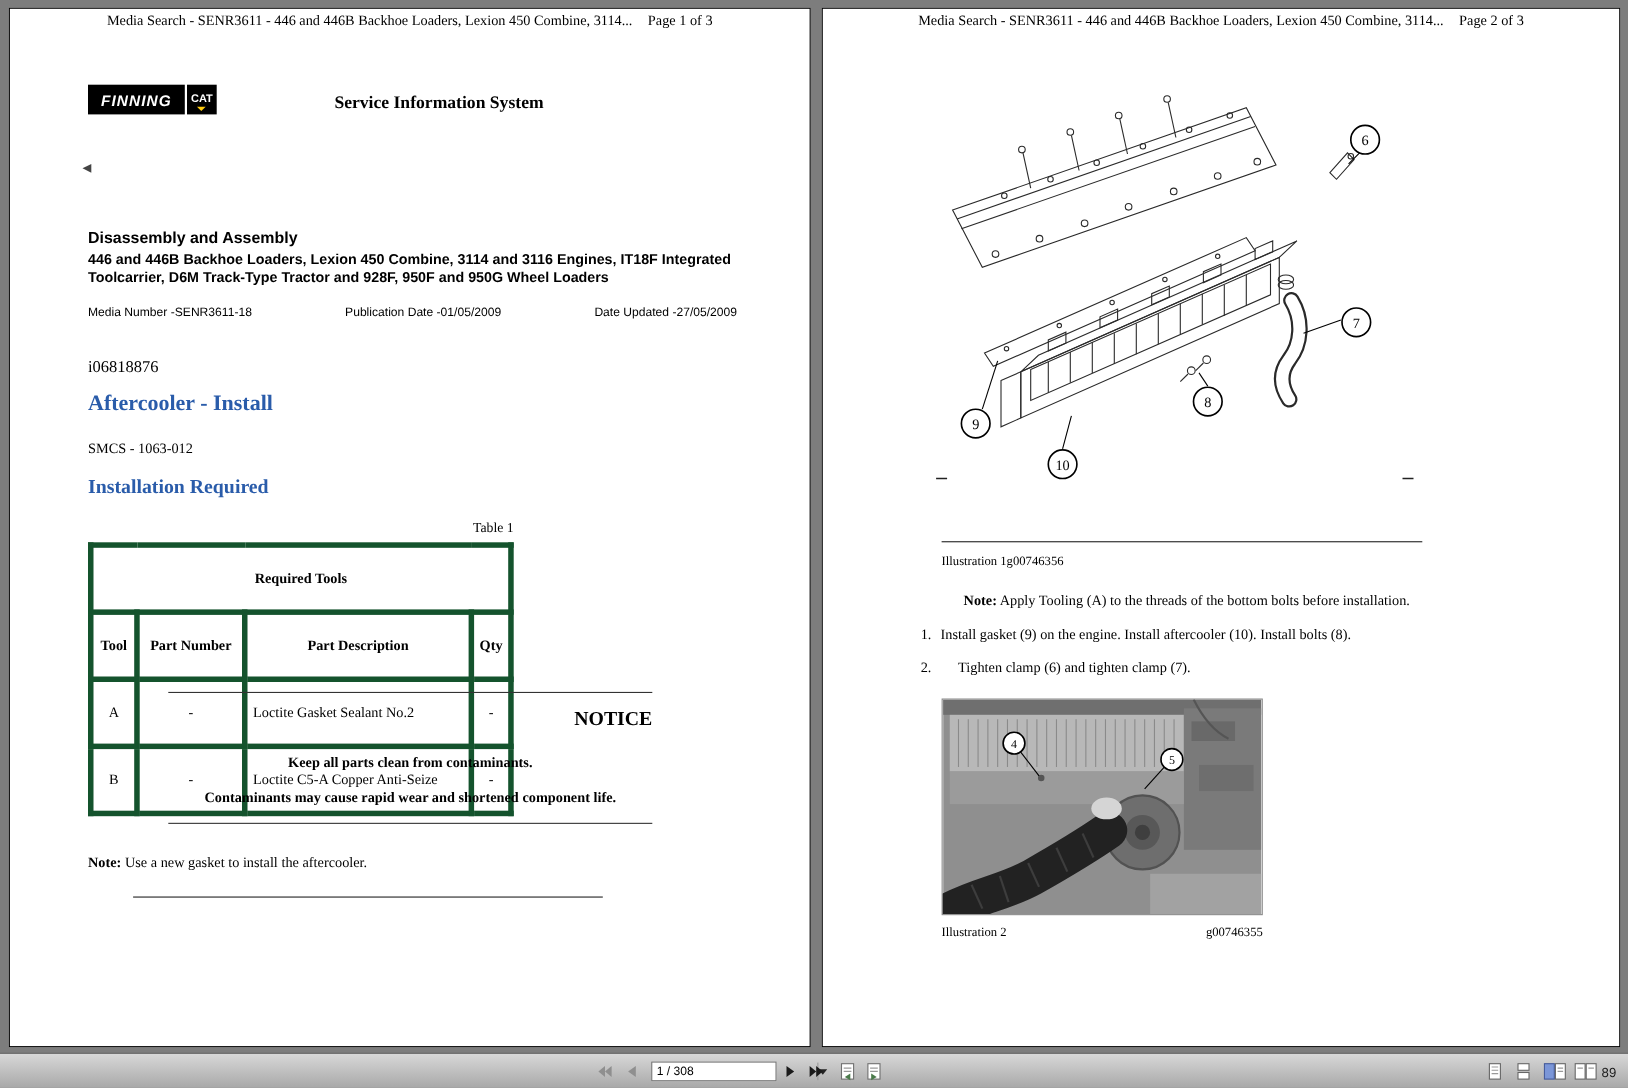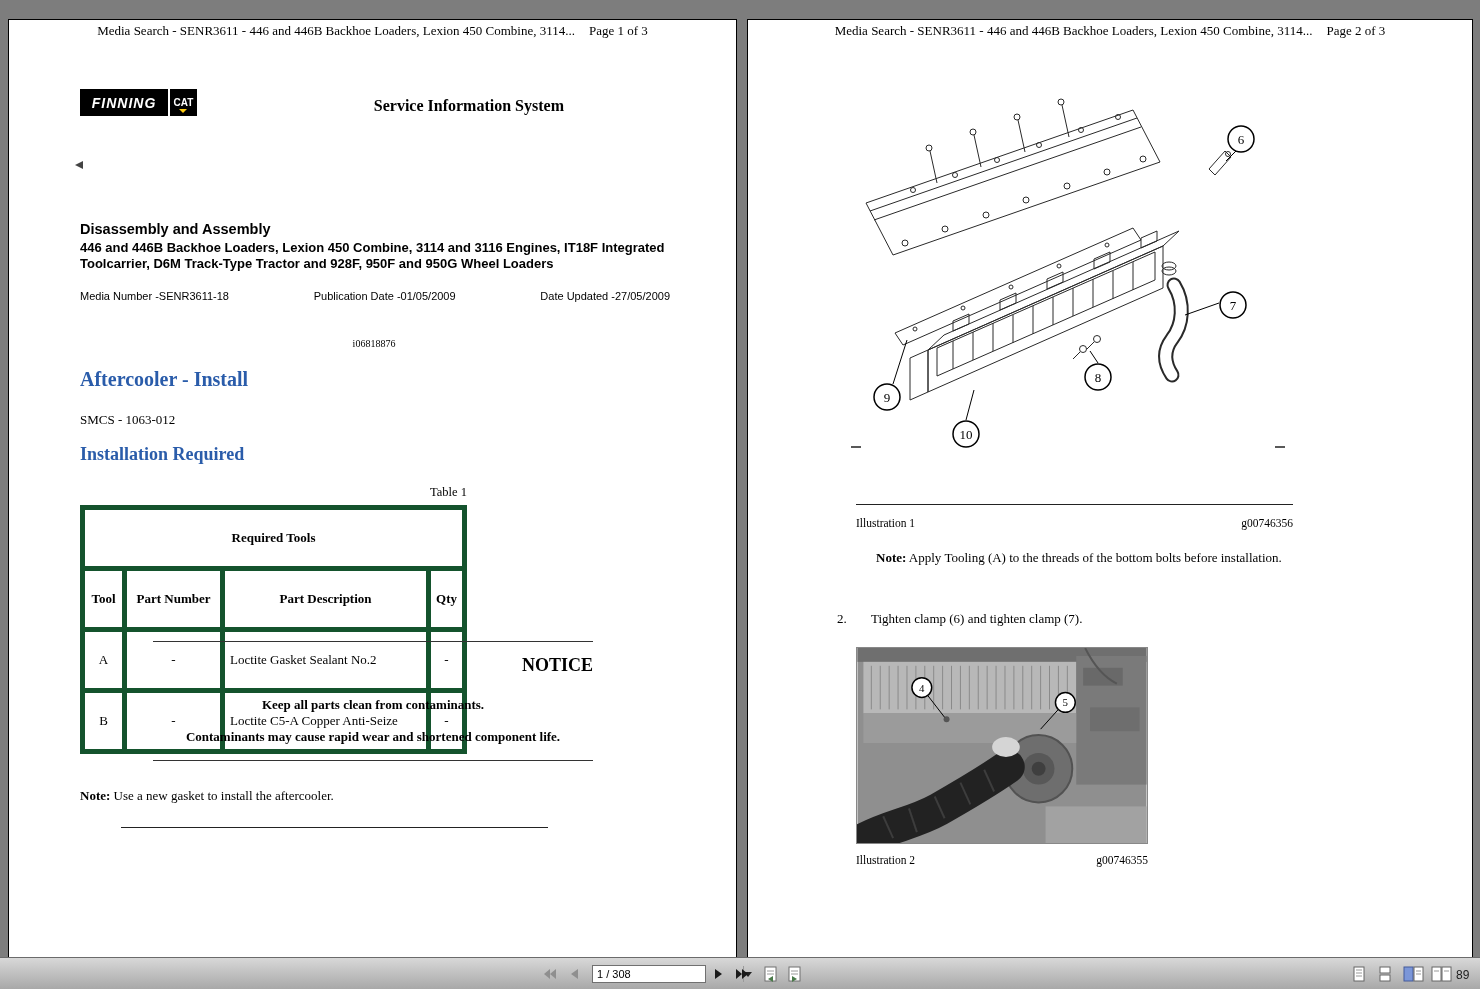--- a/index.html
+++ b/index.html
@@ -1,19 +1,19 @@
 <!DOCTYPE html>
 <html><head>
 <meta charset="utf-8">
 <style>
   *{box-sizing:border-box;margin:0;padding:0}
   html,body{width:1480px;height:989px}
   body{position:relative;overflow:hidden;background:#7d7d7d;
        font-family:"Liberation Serif",serif;color:#000}
-  .page{position:absolute;top:19px;height:945px;background:#fff;border:1px solid #000}
+  .page{position:absolute;top:7px;height:945px;background:#fff;border:1px solid #000}
   #page1{left:8px;width:729px}
   #page2{left:747px;width:726px}
   .abs{position:absolute}
   .hdr{position:absolute;top:3px;left:0;right:0;text-align:center;font-size:13px;white-space:nowrap}
   .hdr .gap{display:inline-block;width:14px}
   .sans{font-family:"Liberation Sans",sans-serif}
   .blue{color:#2a5caa;font-weight:700}
   .rule{position:absolute;height:1px;background:#222}
   .logo-box{background:#000;color:#fff;display:flex;align-items:center;justify-content:center}
   table.tools{border-collapse:collapse;border:2px solid #000;font-size:13px;width:387px}
@@ -48,36 +48,36 @@
   </div>
 
   <div class="abs" style="left:71px;top:69px;display:flex">
     <div class="logo-box sans" style="width:88px;height:27px;font-weight:700;font-style:italic;font-size:14px;letter-spacing:1px">FINNING</div>
     <div class="logo-box sans" style="width:27px;height:27px;margin-left:2px;font-weight:700;font-size:10px;position:relative">
       <span>CAT</span>
       <span class="abs" style="left:9px;bottom:3px;width:0;height:0;border-left:4px solid transparent;border-right:4px solid transparent;border-top:4px solid #ffcc11"></span>
     </div>
   </div>
 
-  <div class="abs" style="left:295px;top:77px;width:260px;text-align:right;font-weight:700;font-size:16px">Service Information System</div>
+  <div class="abs" style="left:295px;top:77px;width:260px;text-align:left;font-weight:700;font-size:16px">Service Information System</div>
 
   <div class="abs cursor-glyph" style="left:66px;top:141px"></div>
 
   <div class="abs sans" style="left:71px;top:201px;width:592px">
     <div style="font-weight:700;font-size:14.5px;margin-bottom:3px">Disassembly and Assembly</div>
     <div style="font-weight:700;font-size:13px;line-height:16px">446 and 446B Backhoe Loaders, Lexion 450 Combine, 3114 and 3116 Engines, IT18F Integrated Toolcarrier, D6M Track-Type Tractor and 928F, 950F and 950G Wheel Loaders</div>
   </div>
 
   <div class="abs sans" style="left:71px;top:270px;width:590px;display:flex;justify-content:space-between;font-weight:400;font-size:11px">
     <span>Media Number -SENR3611-18</span>
     <span>Publication Date -01/05/2009</span>
     <span>Date Updated -27/05/2009</span>
   </div>
 
-  <div class="abs" style="left:71px;top:318px;width:588px;text-align:center;font-size:10px">i06818876</div>
+  <div class="abs" style="left:71px;top:318px;width:588px;text-align:left;font-size:15px">i06818876</div>
 
   <div class="abs blue" style="left:71px;top:348px;font-size:20px">Aftercooler - Install</div>
 
   <div class="abs" style="left:71px;top:392px;font-size:13px">
     <span style="font-weight:400">SMCS</span><span> - 1063-012</span>
   </div>
 
   <div class="abs blue" style="left:71px;top:424px;font-size:18px">Installation Required</div>
 
   <div class="abs" style="left:71px;top:465px;width:387px;text-align:right;font-size:12.5px">Table 1</div>
@@ -233,29 +233,33 @@
       <text class="callout-num" x="133" y="354">10</text>
     </g>
     <g stroke="#222" stroke-width="1.5">
       <line x1="18" y1="362" x2="28" y2="362"></line>
         <line x1="442" y1="362" x2="452" y2="362"></line>
     </g>
   </svg>
 
   <div class="rule" style="left:108px;top:484px;width:437px"></div>
 
-  <div class="abs" style="left:108px;top:497px;width:437px;display:flex;justify-content:space-between;font-size:11.5px">
+  <div class="abs" style="left:108px;top:497px;width:437px;display:flex;font-size:11.5px">
     <span>Illustration 1</span>
     <span>g00746356</span>
   </div>
 
   <div class="abs" style="left:128px;top:530px;width:560px;font-size:13px">
     <span style="font-weight:700">Note:</span><span> Apply Tooling (A) to the threads of the bottom bolts before installation.</span>
   </div>
 
+  <div class="abs" style="left:89px;top:561px;width:620px;font-size:13px">
+    <span>1.</span>
+    <span style="margin-left:5px">Install gasket (9) on the engine. Install aftercooler (10). Install bolts (8).</span>
+  </div>
   <div class="abs" style="left:89px;top:591px;width:620px;font-size:13px">
     <span>2.</span>
     <span style="margin-left:21px">Tighten clamp (6) and tighten clamp (7).</span>
   </div>
 
   <svg class="abs" style="left:108px;top:627px;border:1px solid #888" width="292" height="197" viewBox="0 0 292 197">
     <rect width="292" height="197" fill="#8f8f8f"></rect>
     <rect x="0" y="0" width="292" height="14" fill="#6f6f6f"></rect>
     <rect x="6" y="14" width="215" height="52" fill="#b8b8b8"></rect>
     <g stroke="#8a8a8a" stroke-width="1">

